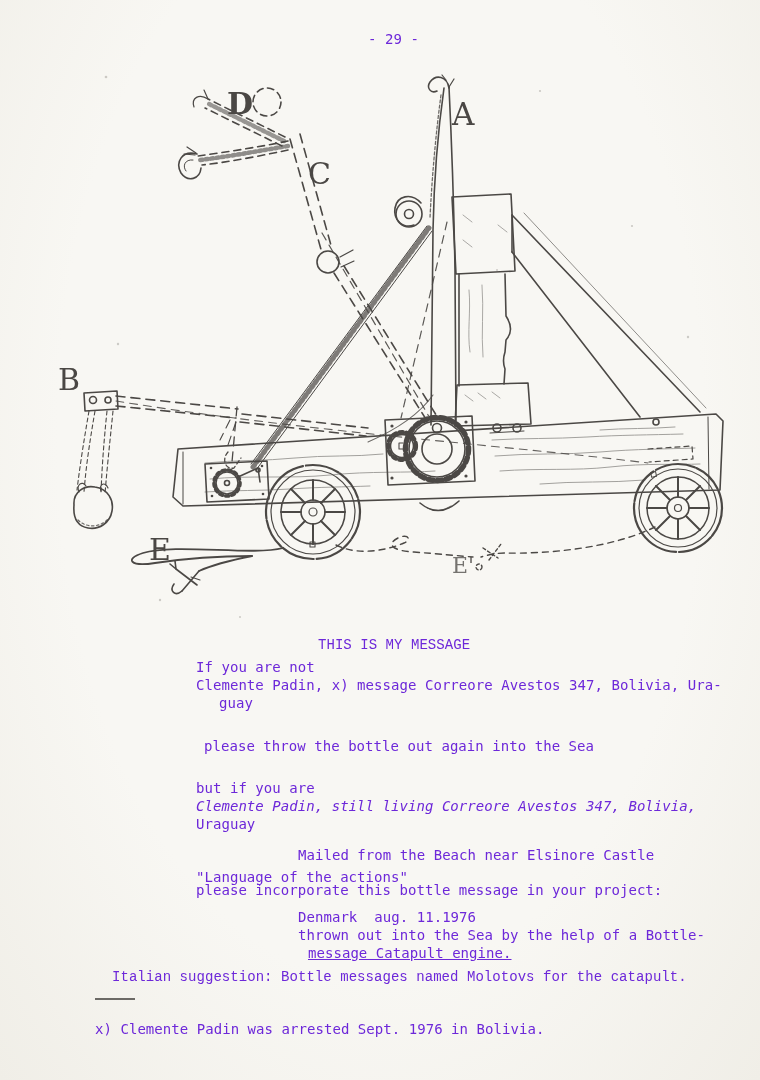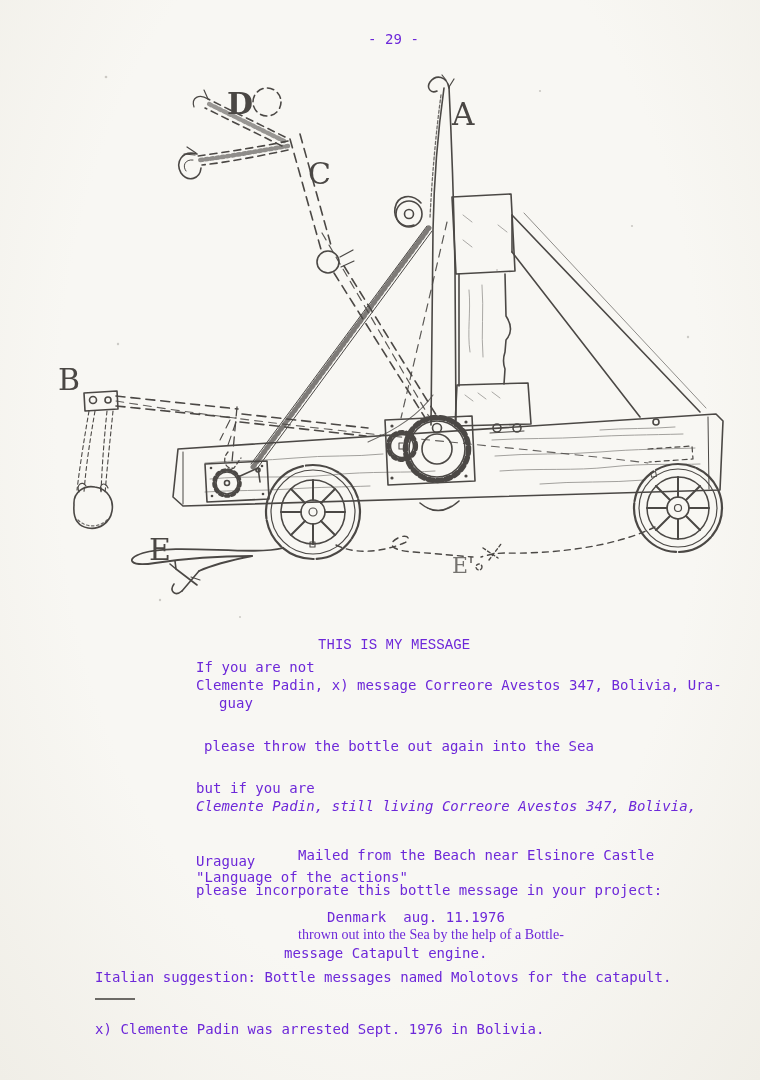--- a/index.html
+++ b/index.html
@@ -253,30 +253,30 @@
   <div class="t" style="left:196px;top:658px;">If you are not</div>
   <div class="t" style="left:196px;top:676px;">Clemente Padin, x) message Correore Avestos 347, Bolivia, Ura-</div>
   <div class="t" style="left:196px;top:694px;margin-left:23px;">guay</div>
 </div>
 
 <div class="t" style="left:204px;top:737px;">please throw the bottle out again into the Sea</div>
 
 <div>
   <div class="t" style="left:196px;top:779px;">but if you are</div>
   <div class="t" style="left:196px;top:797px;font-style:italic;">Clemente Padin, still living Correore Avestos 347, Bolivia,</div>
-  <div class="t" style="left:196px;top:852px;">Uraguay</div>
+  <div class="t" style="left:196px;top:815px;">Uraguay</div>
 </div>
 
 <div>
   <div class="t" style="left:196px;top:850px;margin-top:31px;">please incorporate this bottle message in your project:</div>
   <div class="t" style="left:196px;top:868px;">"Language of the actions"</div>
 </div>
 
 <div>
   <div class="t" style="left:298px;top:846px;">Mailed from the Beach near Elsinore Castle</div>
-  <div class="t" style="left:298px;top:908px;margin-left:29px;">Denmark  aug. 11.1976</div>
-  <div class="t" style="left:298px;top:926px;font-family:Liberation Serif, serif;">thrown out into the Sea by the help of a Bottle-</div>
-  <div class="t" style="left:284px;top:944px;">message Catapult engine.</div>
-</div>
-
-<div class="t" style="left:95px;top:968px;">Italian suggestion: Bottle messages named Molotovs for the catapult.</div>
+  <div class="t" style="left:298px;top:908px;">Denmark  aug. 11.1976</div>
+  <div class="t" style="left:298px;top:926px;">thrown out into the Sea by the help of a Bottle-</div>
+  <div class="t" style="left:308px;top:944px;text-decoration:underline;">message Catapult engine.</div>
+</div>
+
+<div class="t" style="left:112px;top:968px;font-family:Liberation Mono, monospace;">Italian suggestion: Bottle messages named Molotovs for the catapult.</div>
 <div class="rule"></div>
 <div class="t" style="left:95px;top:1020px;">x) Clemente Padin was arrested Sept. 1976 in Bolivia.</div>
 
 </body></html>

